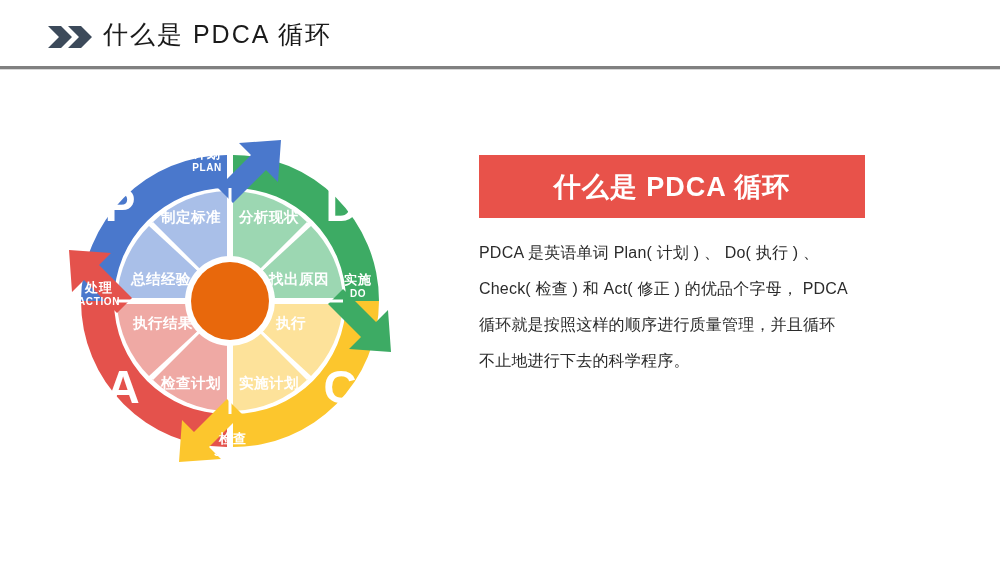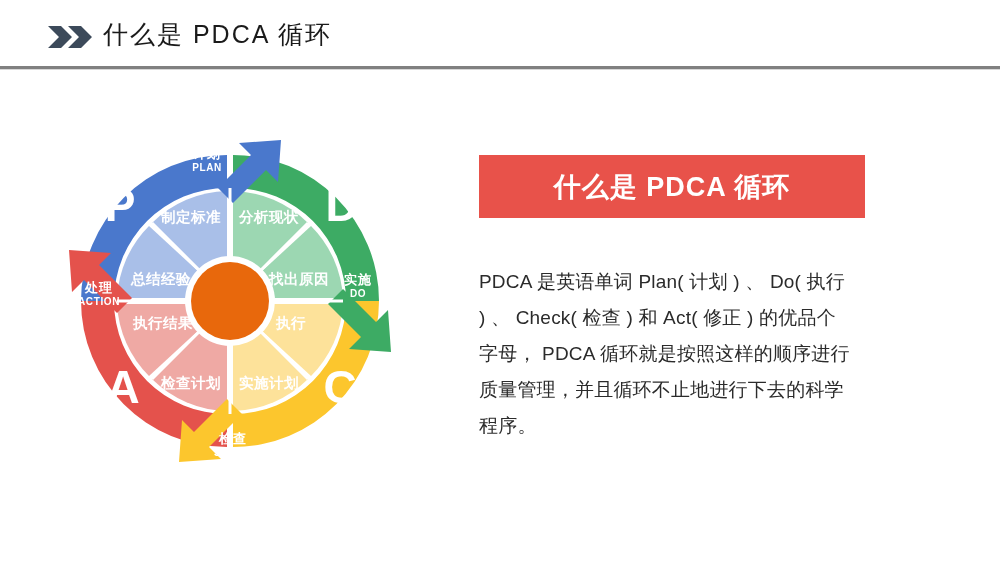--- a/index.html
+++ b/index.html
@@ -100,23 +100,23 @@
     justify-content: center;
   }
   #banner-title {
     color: #ffffff;
     font-size: 27px;
     font-weight: bold;
     letter-spacing: 1px;
     white-space: nowrap;
   }
   #body-text {
-    margin-top: 46px;
+    margin-top: 17px;
     width: 372px;
-    font-size: 19px;
+    font-size: 16px;
     line-height: 36px;
     color: #2b2b2b;
     letter-spacing: 0.2px;
     text-align: left;
   }
 </style>
 </head>
 <body>
 
 <div id="header">

